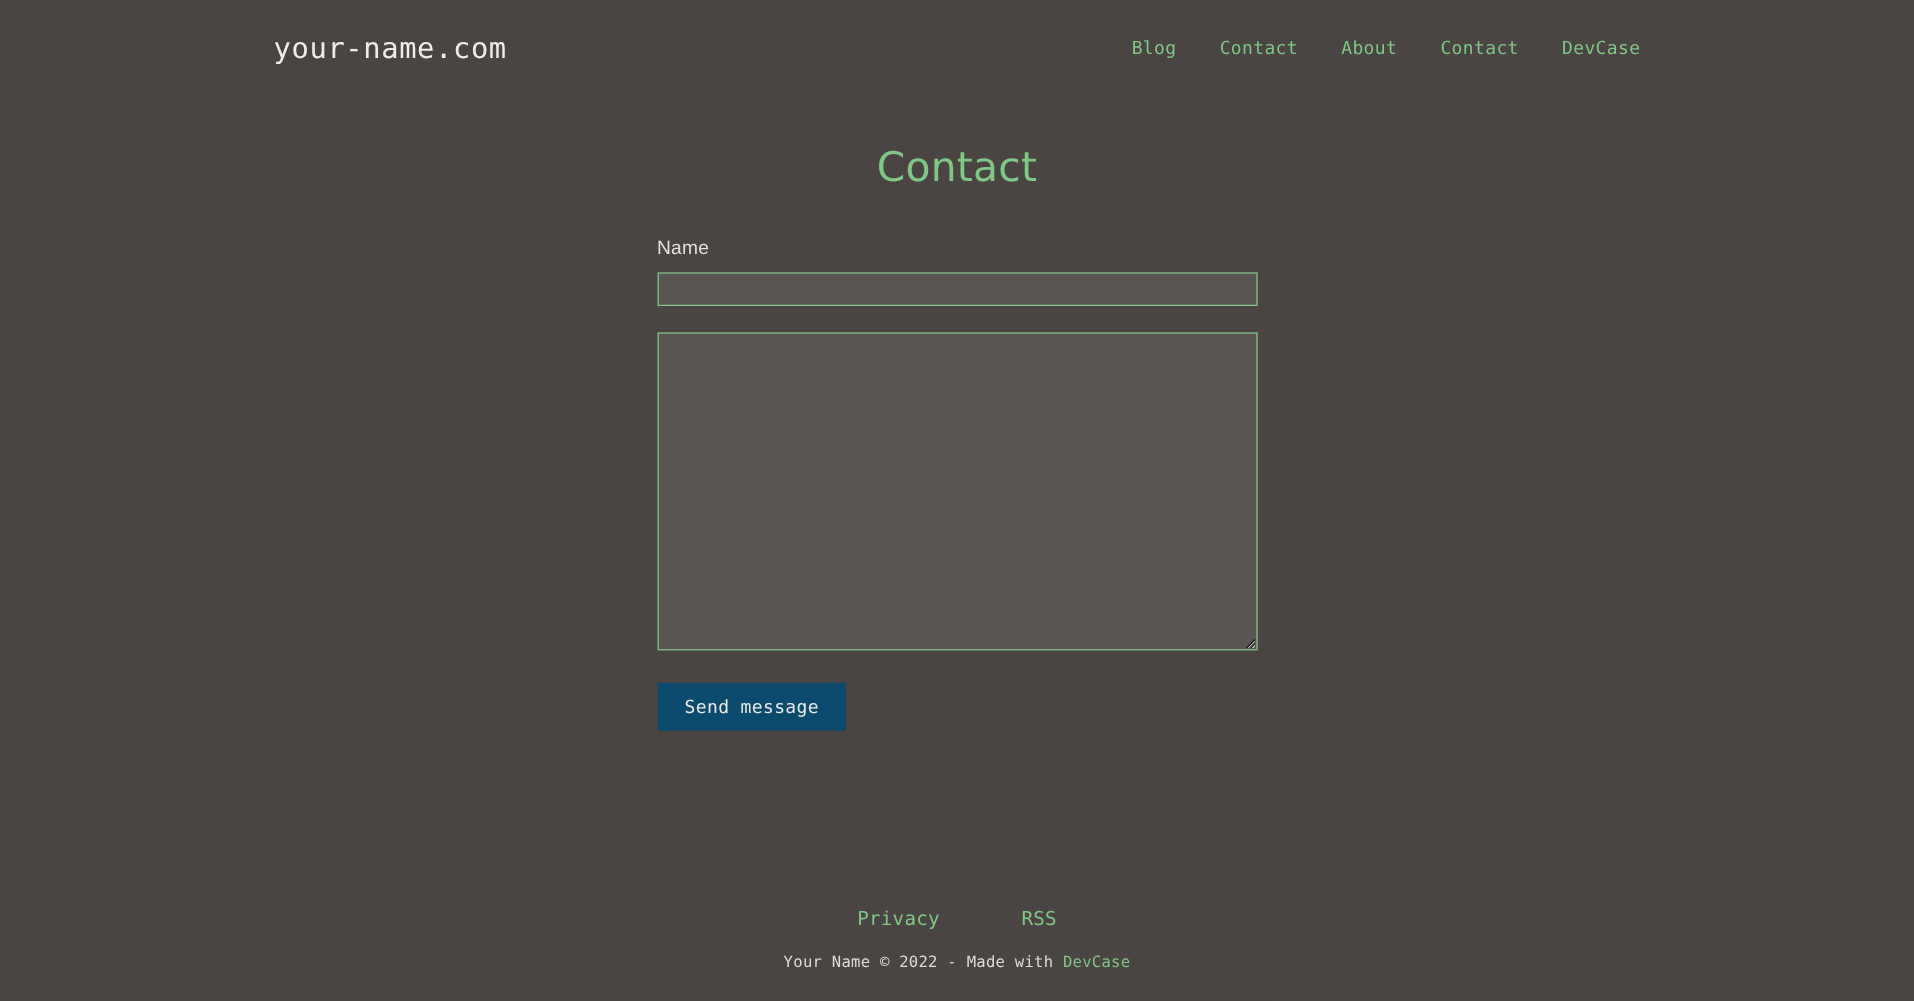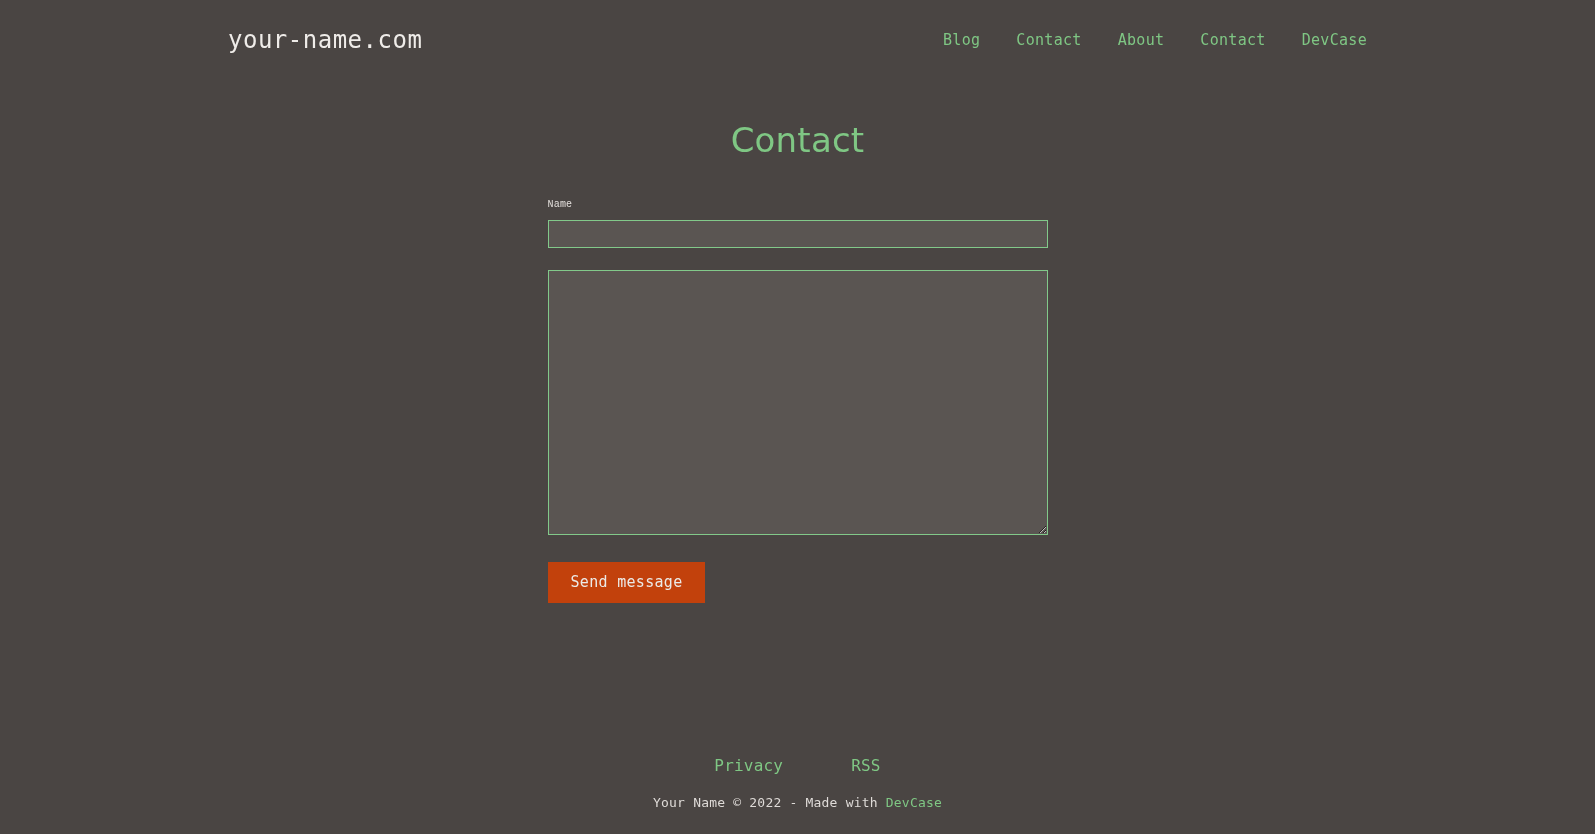--- a/index.html
+++ b/index.html
@@ -76,22 +76,22 @@
   .contact-form {
     width: 500px;
     display: flex;
     flex-direction: column;
   }
   .field {
     display: flex;
     flex-direction: column;
   }
   .field-label {
-    font-family: Liberation Mono, monospace;
-    font-size: 10px;
+    font-family: Liberation Sans, sans-serif;
+    font-size: 16px;
     color: #e3dfdc;
     margin-bottom: 10px;
     line-height: 1.1;
     letter-spacing: 0.2px;
   }
   .text-input {
     width: 500px;
     height: 28px;
     background: #5a5552;
     border: 1px solid #82c98a;
@@ -114,21 +114,21 @@
     color: #eceae7;
     font-family: "DejaVu Sans Mono", "Liberation Mono", monospace;
     font-size: 14px;
     padding: 4px 6px;
     resize: both;
     display: block;
     margin-bottom: 27px;
   }
   .submit-button {
     align-self: flex-start;
-    background: #c2410c;
+    background: #0c4a6e;
     border: none;
     border-radius: 0;
     color: #eceae7;
     font-family: "DejaVu Sans Mono", "Liberation Mono", monospace;
     font-size: 15px;
     letter-spacing: 0.3px;
     padding: 12px 23px;
     cursor: pointer;
     line-height: 1.1;
   }

